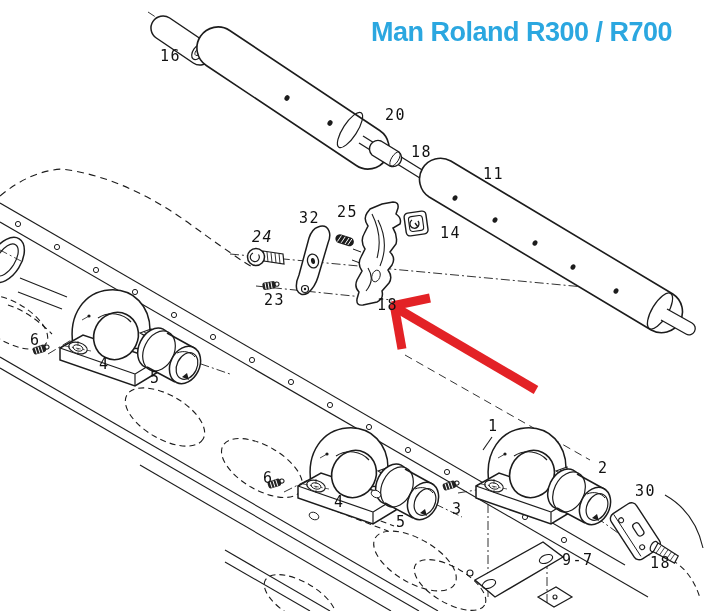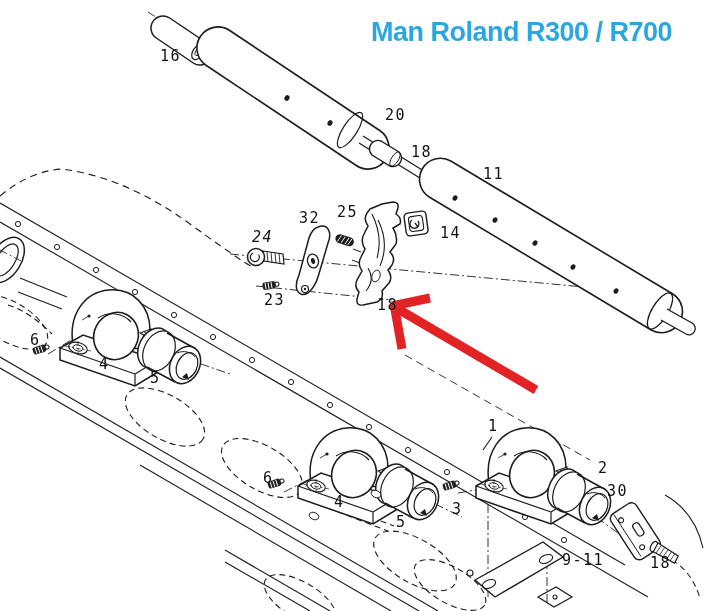--- a/index.html
+++ b/index.html
@@ -258,18 +258,18 @@
       <div class="part-label" style="left: 377px; top: 298px;">18</div>
       <div class="part-label" style="left: 30px; top: 333px;">6</div>
       <div class="part-label" style="left: 99px; top: 357px;">4</div>
       <div class="part-label" style="left: 150px; top: 371px;">5</div>
       <div class="part-label" style="left: 263px; top: 471px;">6</div>
       <div class="part-label" style="left: 334px; top: 495px;">4</div>
       <div class="part-label" style="left: 396px; top: 515px;">5</div>
       <div class="part-label" style="left: 452px; top: 502px;">3</div>
       <div class="part-label" style="left: 488px; top: 419px;">1</div>
       <div class="part-label" style="left: 598px; top: 461px;">2</div>
-      <div class="part-label" style="left: 607px; top: 484px; text-align: center;">30</div>
+      <div class="part-label" style="left: 635px; top: 484px; text-align: center;">30</div>
       <div class="part-label" style="left: 650px; top: 556px;">18</div>
-      <div class="part-label" style="left: 562px; top: 553px;">9-11</div>
+      <div class="part-label" style="left: 562px; top: 553px;">9-7</div>
     </div>
 
 </div>
 
 </body></html>

